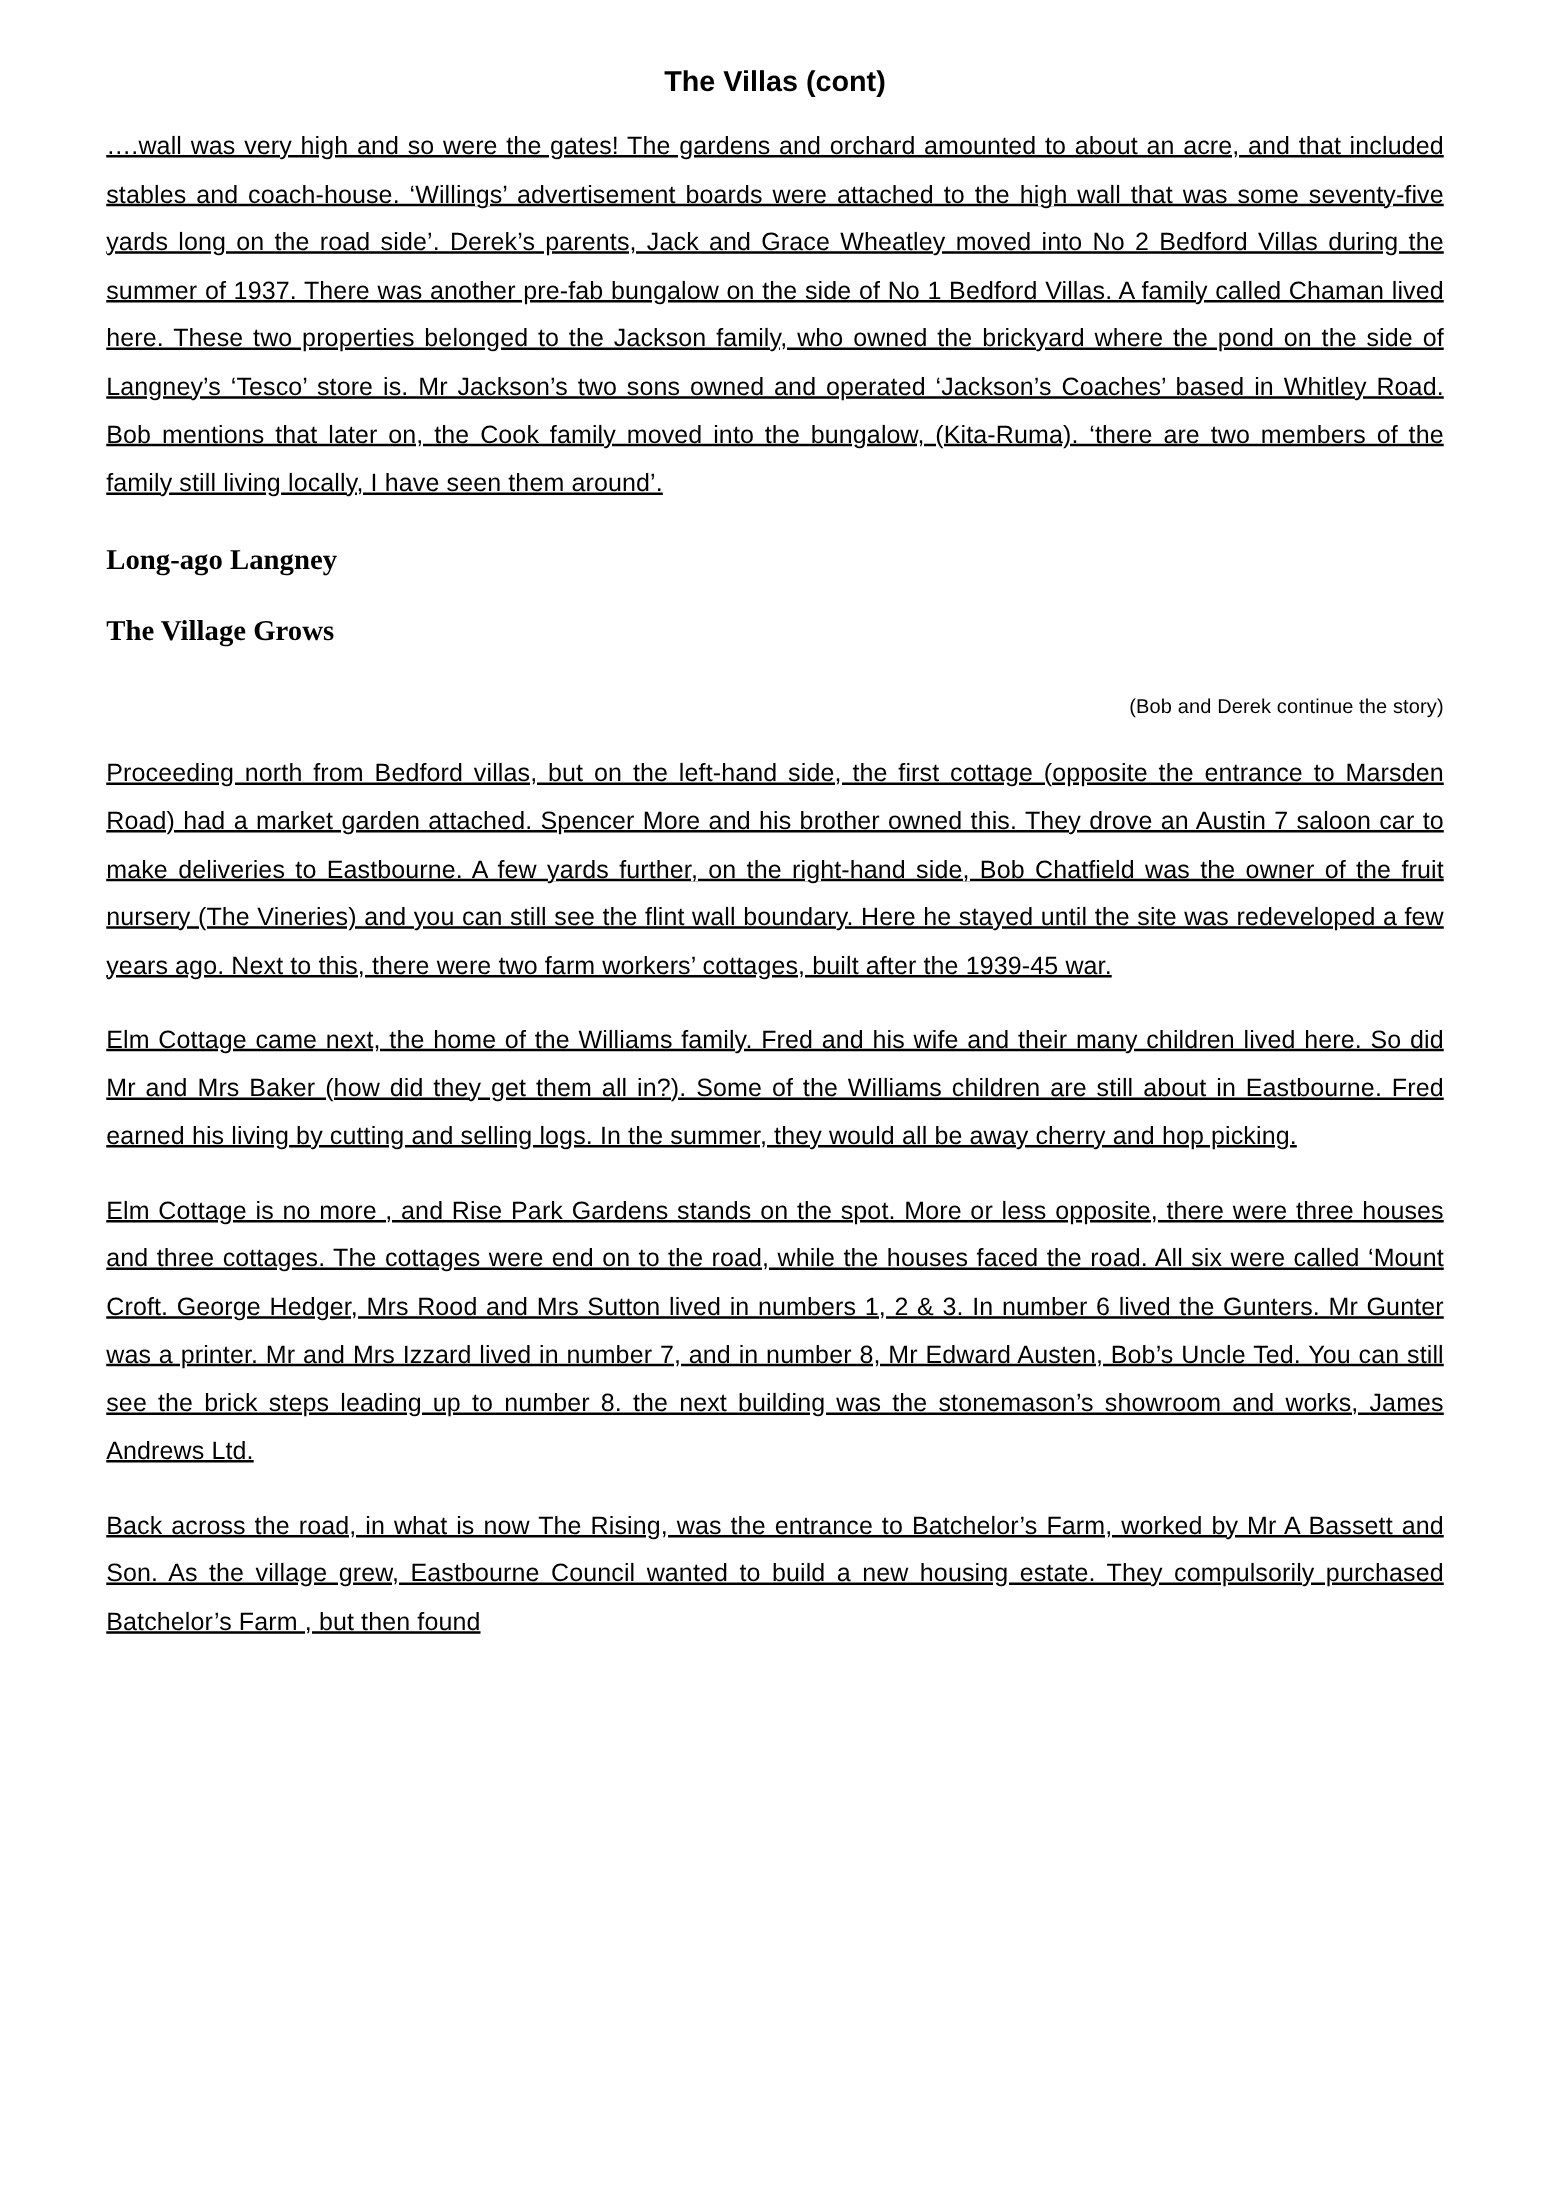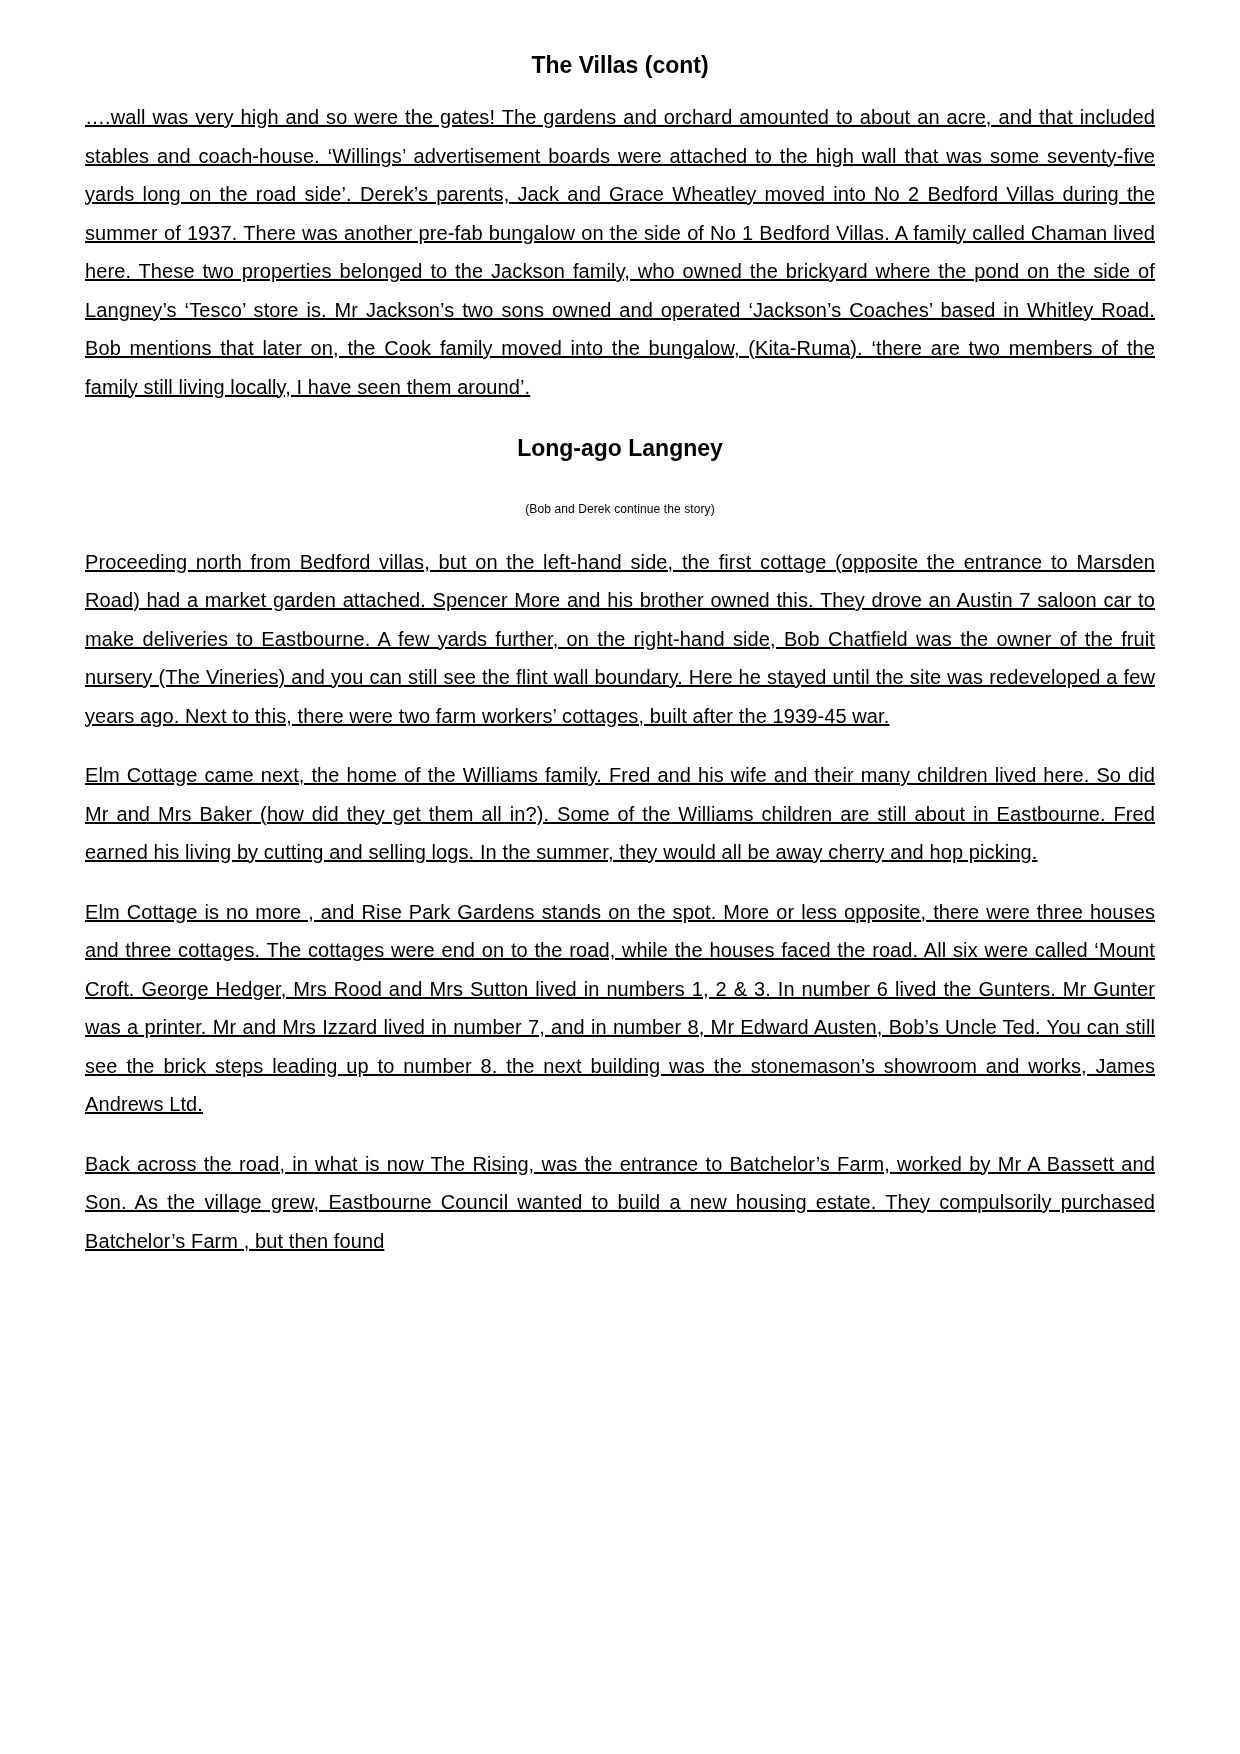--- a/index.html
+++ b/index.html
@@ -25,51 +25,52 @@
   .doc-title {
     font-size: 23px;
     font-weight: bold;
     text-align: center;
     line-height: 30px;
     margin: 0 0 18px 0;
   }
   .doc-heading {
     font-size: 23px;
     font-weight: bold;
-    text-align: center;
     line-height: 30px;
     margin: 27px 0 27px 0;
+    font-family: Liberation Serif, serif;
   }
   p.body-para {
     font-size: 20px;
     line-height: 38.5px;
     text-align: justify;
     margin: 0 0 21px 0;
     letter-spacing: 0.1px;
     text-decoration: underline;
   }
   p.intro-para {
-    font-size: 12px;
+    font-size: 16px;
     line-height: 38.5px;
-    text-align: center;
+    text-align: right;
     margin: 0 0 14px 0;
     letter-spacing: 0.1px;
   }
 </style>
 </head>
 <body>
 
 <div class="page">
 
   <h1 class="doc-title">The Villas (cont)</h1>
 
   <p class="body-para">….wall was very high and so were the gates! The gardens and orchard amounted to about an acre, and that included stables and coach-house. ‘Willings’ advertisement boards were attached to the high wall that was some seventy-five yards long on the road side’. Derek’s parents, Jack and Grace Wheatley moved into No 2 Bedford Villas during the summer of 1937. There was another pre-fab bungalow on the side of No 1 Bedford Villas. A family called Chaman lived here. These two properties belonged to the Jackson family, who owned the brickyard where the pond on the side of Langney’s ‘Tesco’ store is. Mr Jackson’s two sons owned and operated ‘Jackson’s Coaches’ based in Whitley Road. Bob mentions that later on, the Cook family moved into the bungalow, (Kita-Ruma). ‘there are two members of the family still living locally, I have seen them around’.</p>
 
   <h2 class="doc-heading">Long-ago Langney</h2>
 
+  <h2 class="doc-heading">The Village Grows</h2>
 
   <p class="intro-para">(Bob and Derek continue the story)</p>
 
   <p class="body-para">Proceeding north from Bedford villas, but on the left-hand side, the first cottage (opposite the entrance to Marsden Road) had a market garden attached. Spencer More and his brother owned this. They drove an Austin 7 saloon car to make deliveries to Eastbourne. A few yards further, on the right-hand side, Bob Chatfield was the owner of the fruit nursery (The Vineries) and you can still see the flint wall boundary. Here he stayed until the site was redeveloped a few years ago. Next to this, there  were two farm workers’ cottages, built after the 1939-45 war.</p>
 
   <p class="body-para">Elm Cottage came next, the home of the Williams family.  Fred and his wife and their many children lived here. So did Mr and Mrs Baker (how did they get them all in?). Some of the Williams children are still about in Eastbourne. Fred earned his living by cutting and selling logs. In the summer, they would all be away cherry and hop picking.</p>
 
   <p class="body-para">Elm Cottage is no more , and Rise Park Gardens stands on the spot. More or less opposite, there were three houses and three cottages. The cottages were end on to the road, while the houses faced the road. All six were called ‘Mount Croft. George Hedger, Mrs Rood and Mrs Sutton lived in  numbers 1, 2 &amp; 3. In number 6 lived the Gunters. Mr Gunter was a printer. Mr and Mrs Izzard lived in number 7, and in number 8, Mr Edward Austen, Bob’s Uncle Ted. You can still see the brick steps leading up to number 8. the next building was the stonemason’s showroom and works, James Andrews Ltd.</p>
 
   <p class="body-para">Back across the road, in what is now The Rising, was the entrance to Batchelor’s Farm, worked by Mr A Bassett and Son. As the village grew, Eastbourne Council wanted to build a new housing estate. They compulsorily purchased Batchelor’s Farm , but then found</p>

